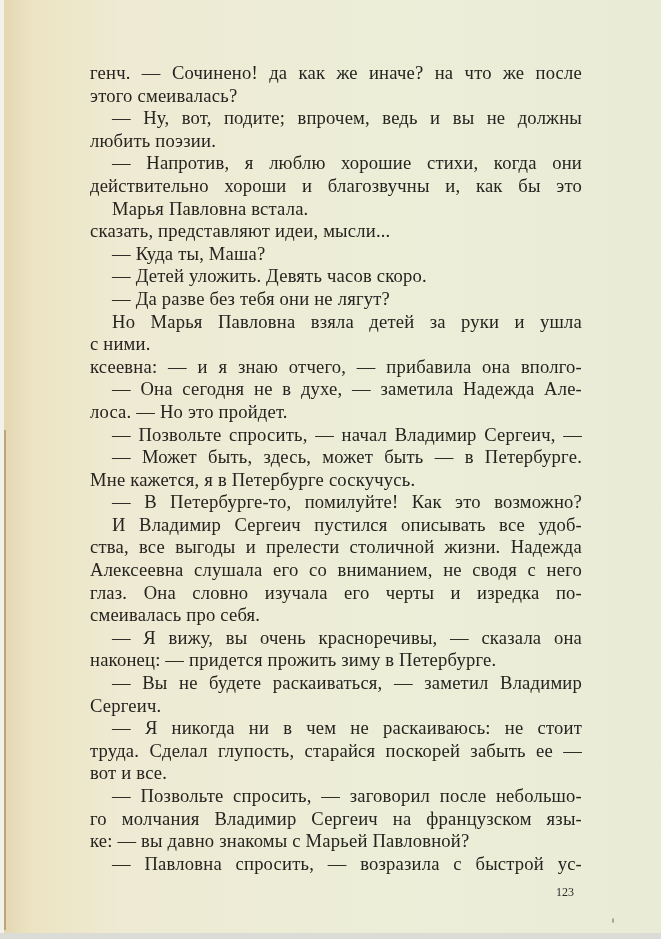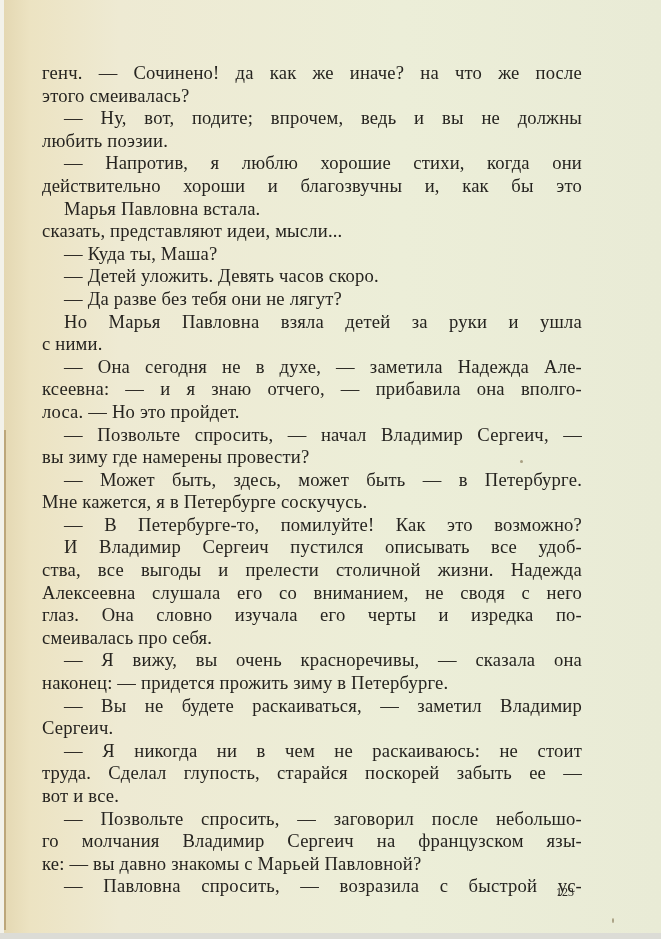--- a/index.html
+++ b/index.html
@@ -23,21 +23,21 @@
   .bottom-strip {
     position:absolute; left:0; top:933px; width:661px; height:6px; background:#dcdcd6;
   }
   .text-block {
     position:absolute; left:42px; top:62px; width:540px;
     font-size:18.6px; line-height:22.6px; color:#262420;
     letter-spacing:0.2px;
   }
   .line {
     display:block; white-space:nowrap; height:22.6px;
-    text-align:justify; text-align-last:justify;
+    text-align:justify; text-align-last:justify;margin-left:48px;
   }
   .line.last { text-align-last:left; }
   .line.indent { padding-left:22px; }
   .page-number {
     position:absolute; left:556px; top:885px; font-size:12px; color:#2a2824;
   }
   .speck { position:absolute; background:#7c6b4a; border-radius:50%; opacity:0.6; }
 </style>
 </head>
 <body>
@@ -50,25 +50,24 @@
       <span class="line last">любить поэзии.</span>
       <span class="line indent">— Напротив, я люблю хорошие стихи, когда они</span>
       <span class="line">действительно хороши и благозвучны и, как бы это</span>
       <span class="line indent last">Марья Павловна встала.</span>
       <span class="line last">сказать, представляют идеи, мысли...</span>
       <span class="line indent last">— Куда ты, Маша?</span>
       <span class="line indent last">— Детей уложить. Девять часов скоро.</span>
       <span class="line indent last">— Да разве без тебя они не лягут?</span>
       <span class="line indent">Но Марья Павловна взяла детей за руки и ушла</span>
       <span class="line last">с ними.</span>
+      <span class="line">ксеевна: — и я знаю отчего, — прибавила она вполго-</span>
       <span class="line indent">— Она сегодня не в духе, — заметила Надежда Але-</span>
-      <span class="line">ксеевна: — и я знаю отчего, — прибавила она вполго-</span>
       <span class="line last">лоса. — Но это пройдет.</span>
       <span class="line indent">— Позвольте спросить, — начал Владимир Сергеич, —</span>
-      <span class="line last">вы зиму где намерены провести?</span>
       <span class="line indent">— Может быть, здесь, может быть — в Петербурге.</span>
       <span class="line last">Мне кажется, я в Петербурге соскучусь.</span>
       <span class="line indent">— В Петербурге-то, помилуйте! Как это возможно?</span>
       <span class="line indent">И Владимир Сергеич пустился описывать все удоб-</span>
       <span class="line">ства, все выгоды и прелести столичной жизни. Надежда</span>
       <span class="line">Алексеевна слушала его со вниманием, не сводя с него</span>
       <span class="line">глаз. Она словно изучала его черты и изредка по-</span>
       <span class="line last">смеивалась про себя.</span>
       <span class="line indent">— Я вижу, вы очень красноречивы, — сказала она</span>
       <span class="line last">наконец: — придется прожить зиму в Петербурге.</span>

